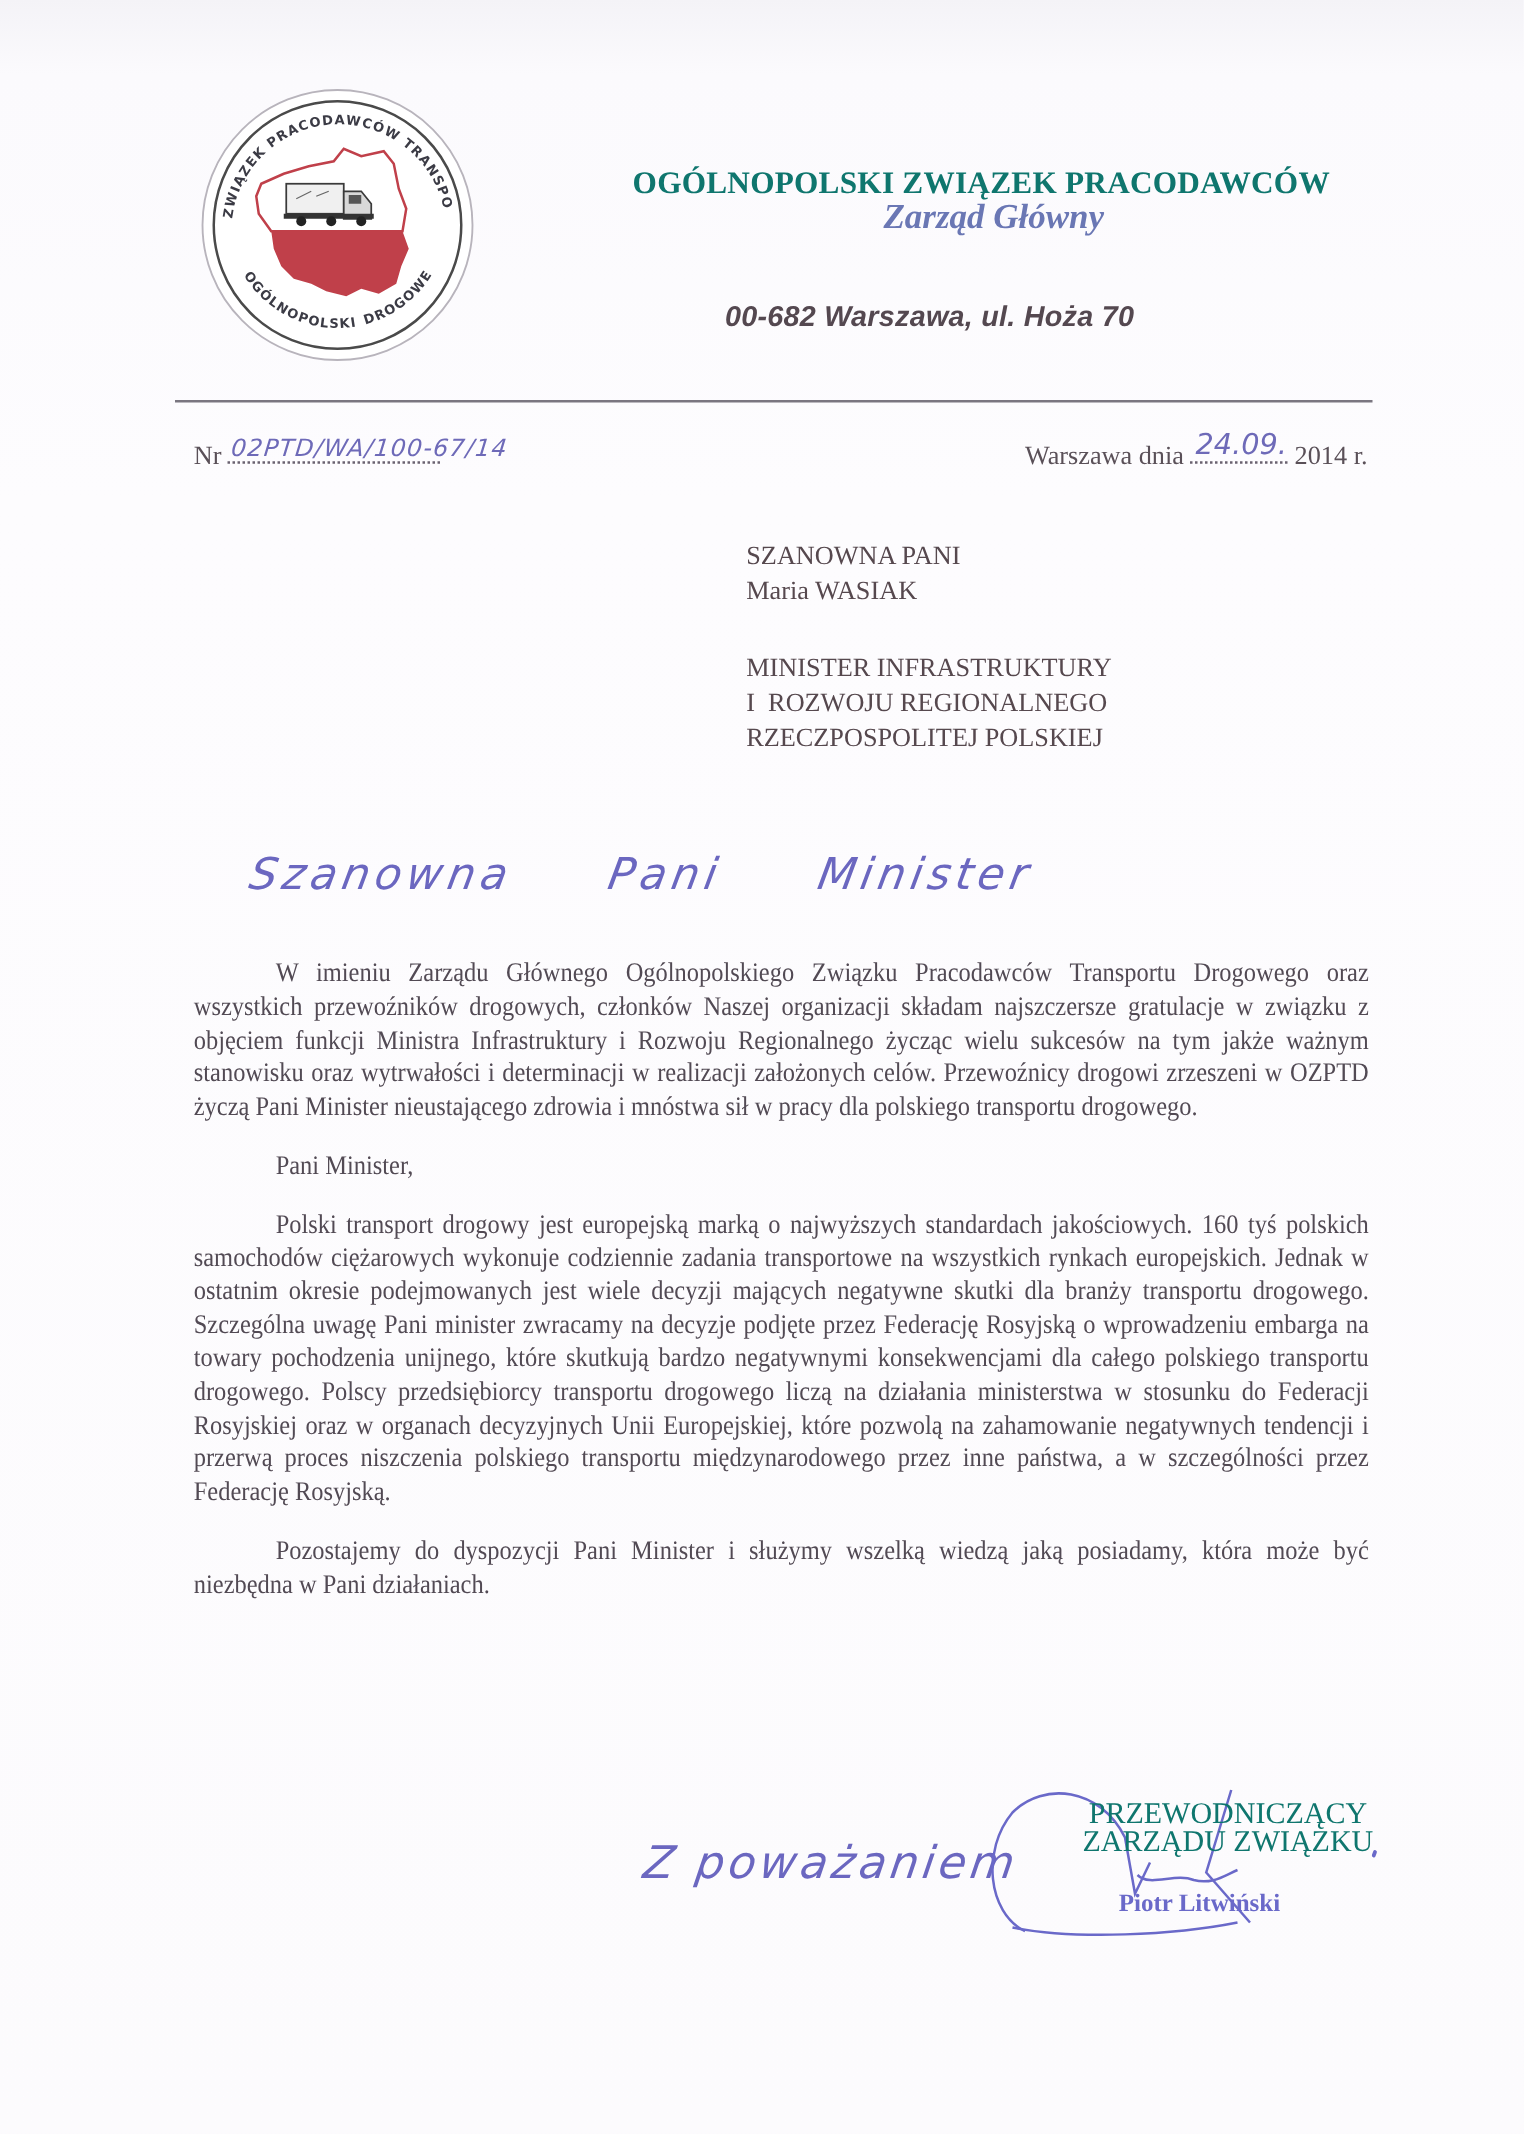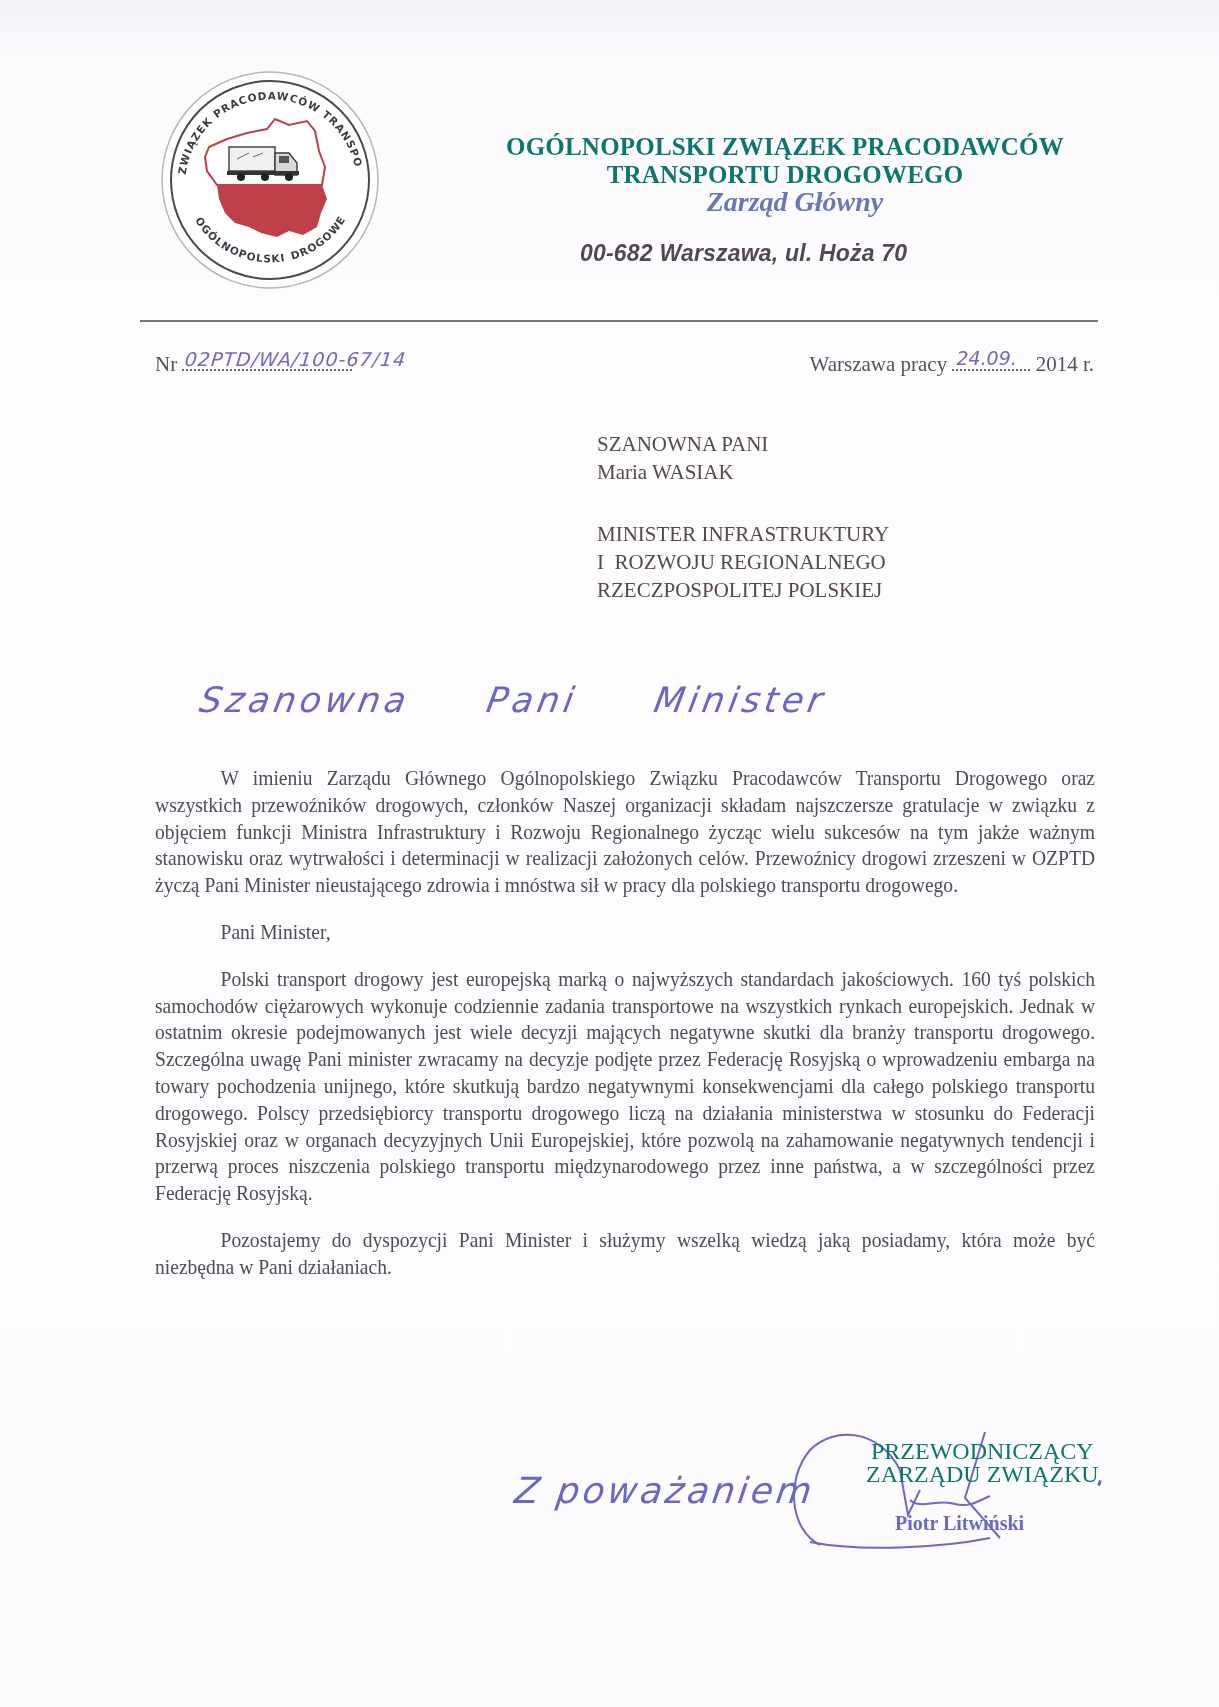--- a/index.html
+++ b/index.html
@@ -106,21 +106,21 @@
     position: absolute;
     right: 125px;
     top: 352px;
     font-size: 21px;
     color: #5a5058;
   }
   .date-hand {
     position: absolute;
     left: 4px;
     bottom: 0px;
-    font-size: 19px;
+    font-size: 23px;
     white-space: nowrap;
   }
   
   .recipient {
     position: absolute;
     left: 597px;
     top: 430px;
     font-weight: normal;
     font-size: 21px;
     line-height: 28px;
@@ -248,35 +248,34 @@
       <textPath href="#ringBottom" startOffset="2%">OGÓLNOPOLSKI</textPath>
     </text>
     <text font-family="DejaVu Sans, sans-serif" font-weight="bold" font-size="10.5" fill="#3b3b45" letter-spacing="1">
       <textPath href="#ringBottom" startOffset="62%">DROGOWEGO</textPath>
     </text>
   </svg>
 </div>
 
 <div class="org-block">
   <div class="org-name">OGÓLNOPOLSKI ZWIĄZEK PRACODAWCÓW</div>
-  <div class="org-name">TRANSPORTU DROGOWEGO</div>
   <div class="org-board">Zarząd Główny</div>
 </div>
 <div class="org-address">00-682 Warszawa, ul. Hoża 70</div>
 <div class="head-rule"></div>
 
 <div class="ref-line">
   <span>Nr</span>
   <span class="dots" style="width:170px;">
     <span class="hand ref-hand">02PTD/WA/100-67/14</span>
   </span>
 </div>
 
 <div class="date-line">
-  <span>Warszawa pracy</span>
+  <span>Warszawa dnia</span>
   <span class="dots" style="width:78px;">
     <span class="hand date-hand">24.09.</span>
   </span>
   <span>2014 r.</span>
 </div>
 
 <div class="recipient">
   <div>SZANOWNA PANI</div>
   <div>Maria WASIAK</div>
   <div class="recipient-gap"></div>

